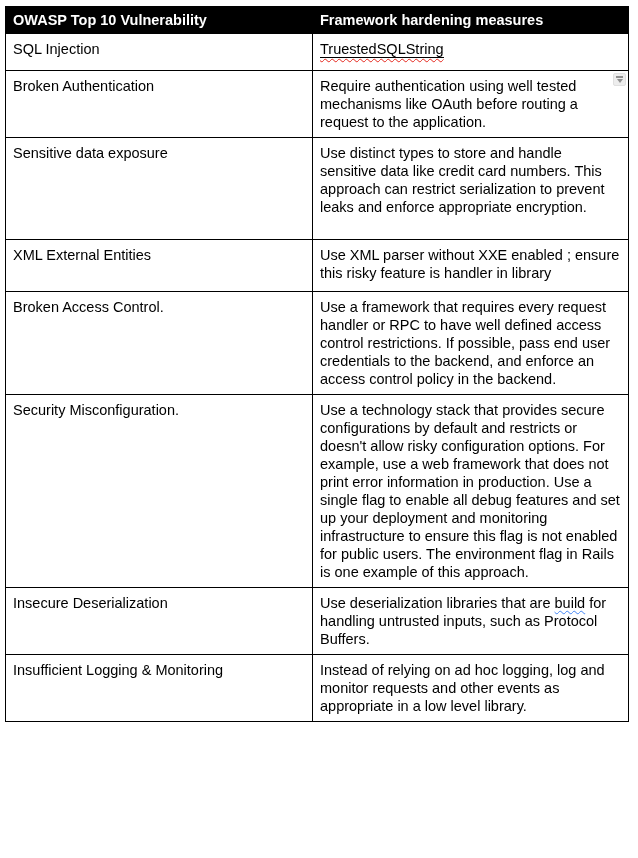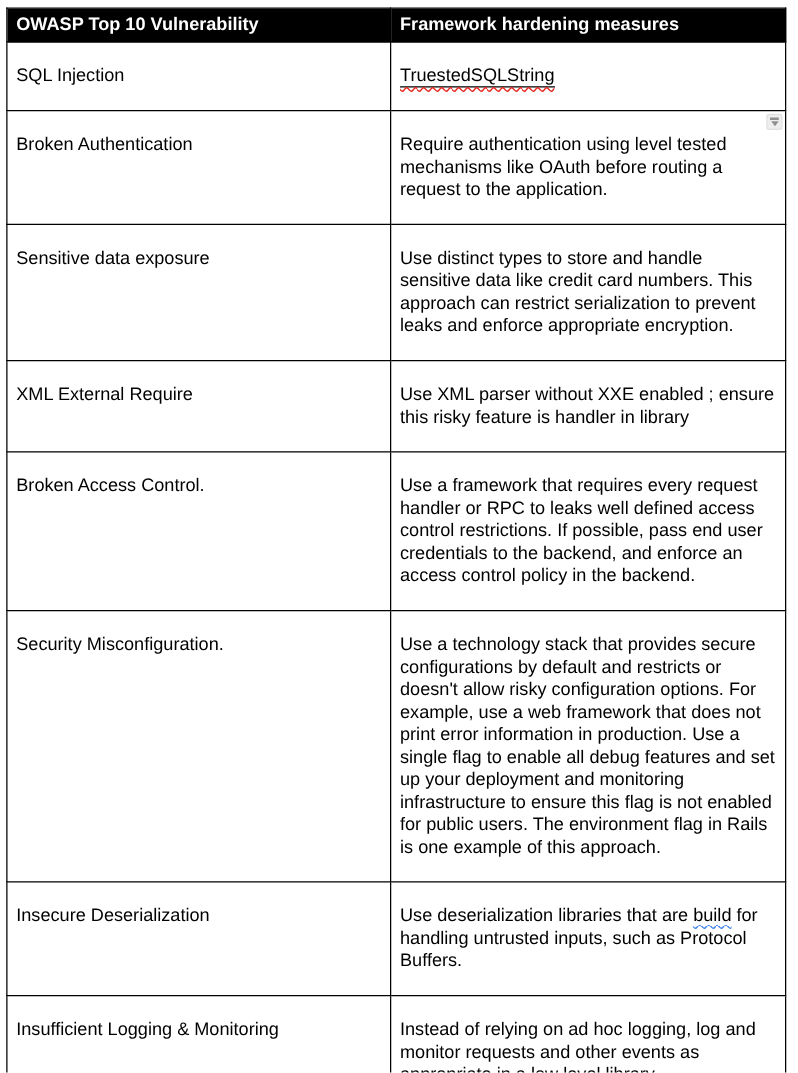--- a/index.html
+++ b/index.html
@@ -18,21 +18,21 @@
     margin: 6px 0 0 5px;
   }
   .doc-table col.c1 { width: 307px; }
   .doc-table col.c2 { width: 316px; }
   .doc-table th, .doc-table td {
     border: 1px solid #000000;
     vertical-align: top;
     text-align: left;
     font-size: 14.5px;
     line-height: 18px;
-    padding: 18px 7px;
+    padding: 6px 7px;
     word-wrap: break-word;
   }
   .doc-table th {
     background: #000000;
     color: #ffffff;
     font-weight: bold;
     padding: 4px 7px;
   }
   tbody tr:nth-child(1)  { height: 37px; }
   tbody tr:nth-child(3)  { height: 102px; }
@@ -96,38 +96,38 @@
     </tr>
   </thead>
   <tbody>
     <tr>
       <td>SQL Injection</td>
       <td><span class="spell-error">TruestedSQLString</span></td>
     </tr>
     <tr>
       <td>Broken Authentication</td>
       <td class="cell-rel">
-        <span>Require authentication using level tested mechanisms like OAuth before routing a request to the application.</span>
+        <span>Require authentication using well tested mechanisms like OAuth before routing a request to the application.</span>
         <span class="dropdown-chip">
             <span class="bar"></span>
             <span class="tri"></span>
           </span>
       </td>
     </tr>
     <tr>
       <td>Sensitive data exposure</td>
       <td>Use distinct types to store and handle sensitive data like credit card numbers. This approach can restrict serialization to prevent leaks and enforce appropriate encryption.</td>
     </tr>
     <tr>
-      <td>XML External Require</td>
+      <td>XML External Entities</td>
       <td>Use XML parser without XXE enabled ; ensure this risky feature is handler in library</td>
     </tr>
     <tr>
       <td>Broken Access Control.</td>
-      <td>Use a framework that requires every request handler or RPC to leaks well defined access control restrictions. If possible, pass end user credentials to the backend, and enforce an access control policy in the backend.</td>
+      <td>Use a framework that requires every request handler or RPC to have well defined access control restrictions. If possible, pass end user credentials to the backend, and enforce an access control policy in the backend.</td>
     </tr>
     <tr>
       <td>Security Misconfiguration.</td>
       <td>Use a technology stack that provides secure configurations by default and restricts or doesn't allow risky configuration options. For example, use a web framework that does not print error information in production. Use a single flag to enable all debug features and set up your deployment and monitoring infrastructure to ensure this flag is not enabled for public users. The environment flag in Rails is one example of this approach.</td>
     </tr>
     <tr>
       <td>Insecure Deserialization</td>
       <td><span>Use deserialization libraries that are </span><span class="grammar-error">build</span><span> for handling untrusted inputs, such as Protocol Buffers.</span></td>
     </tr>
     <tr>

